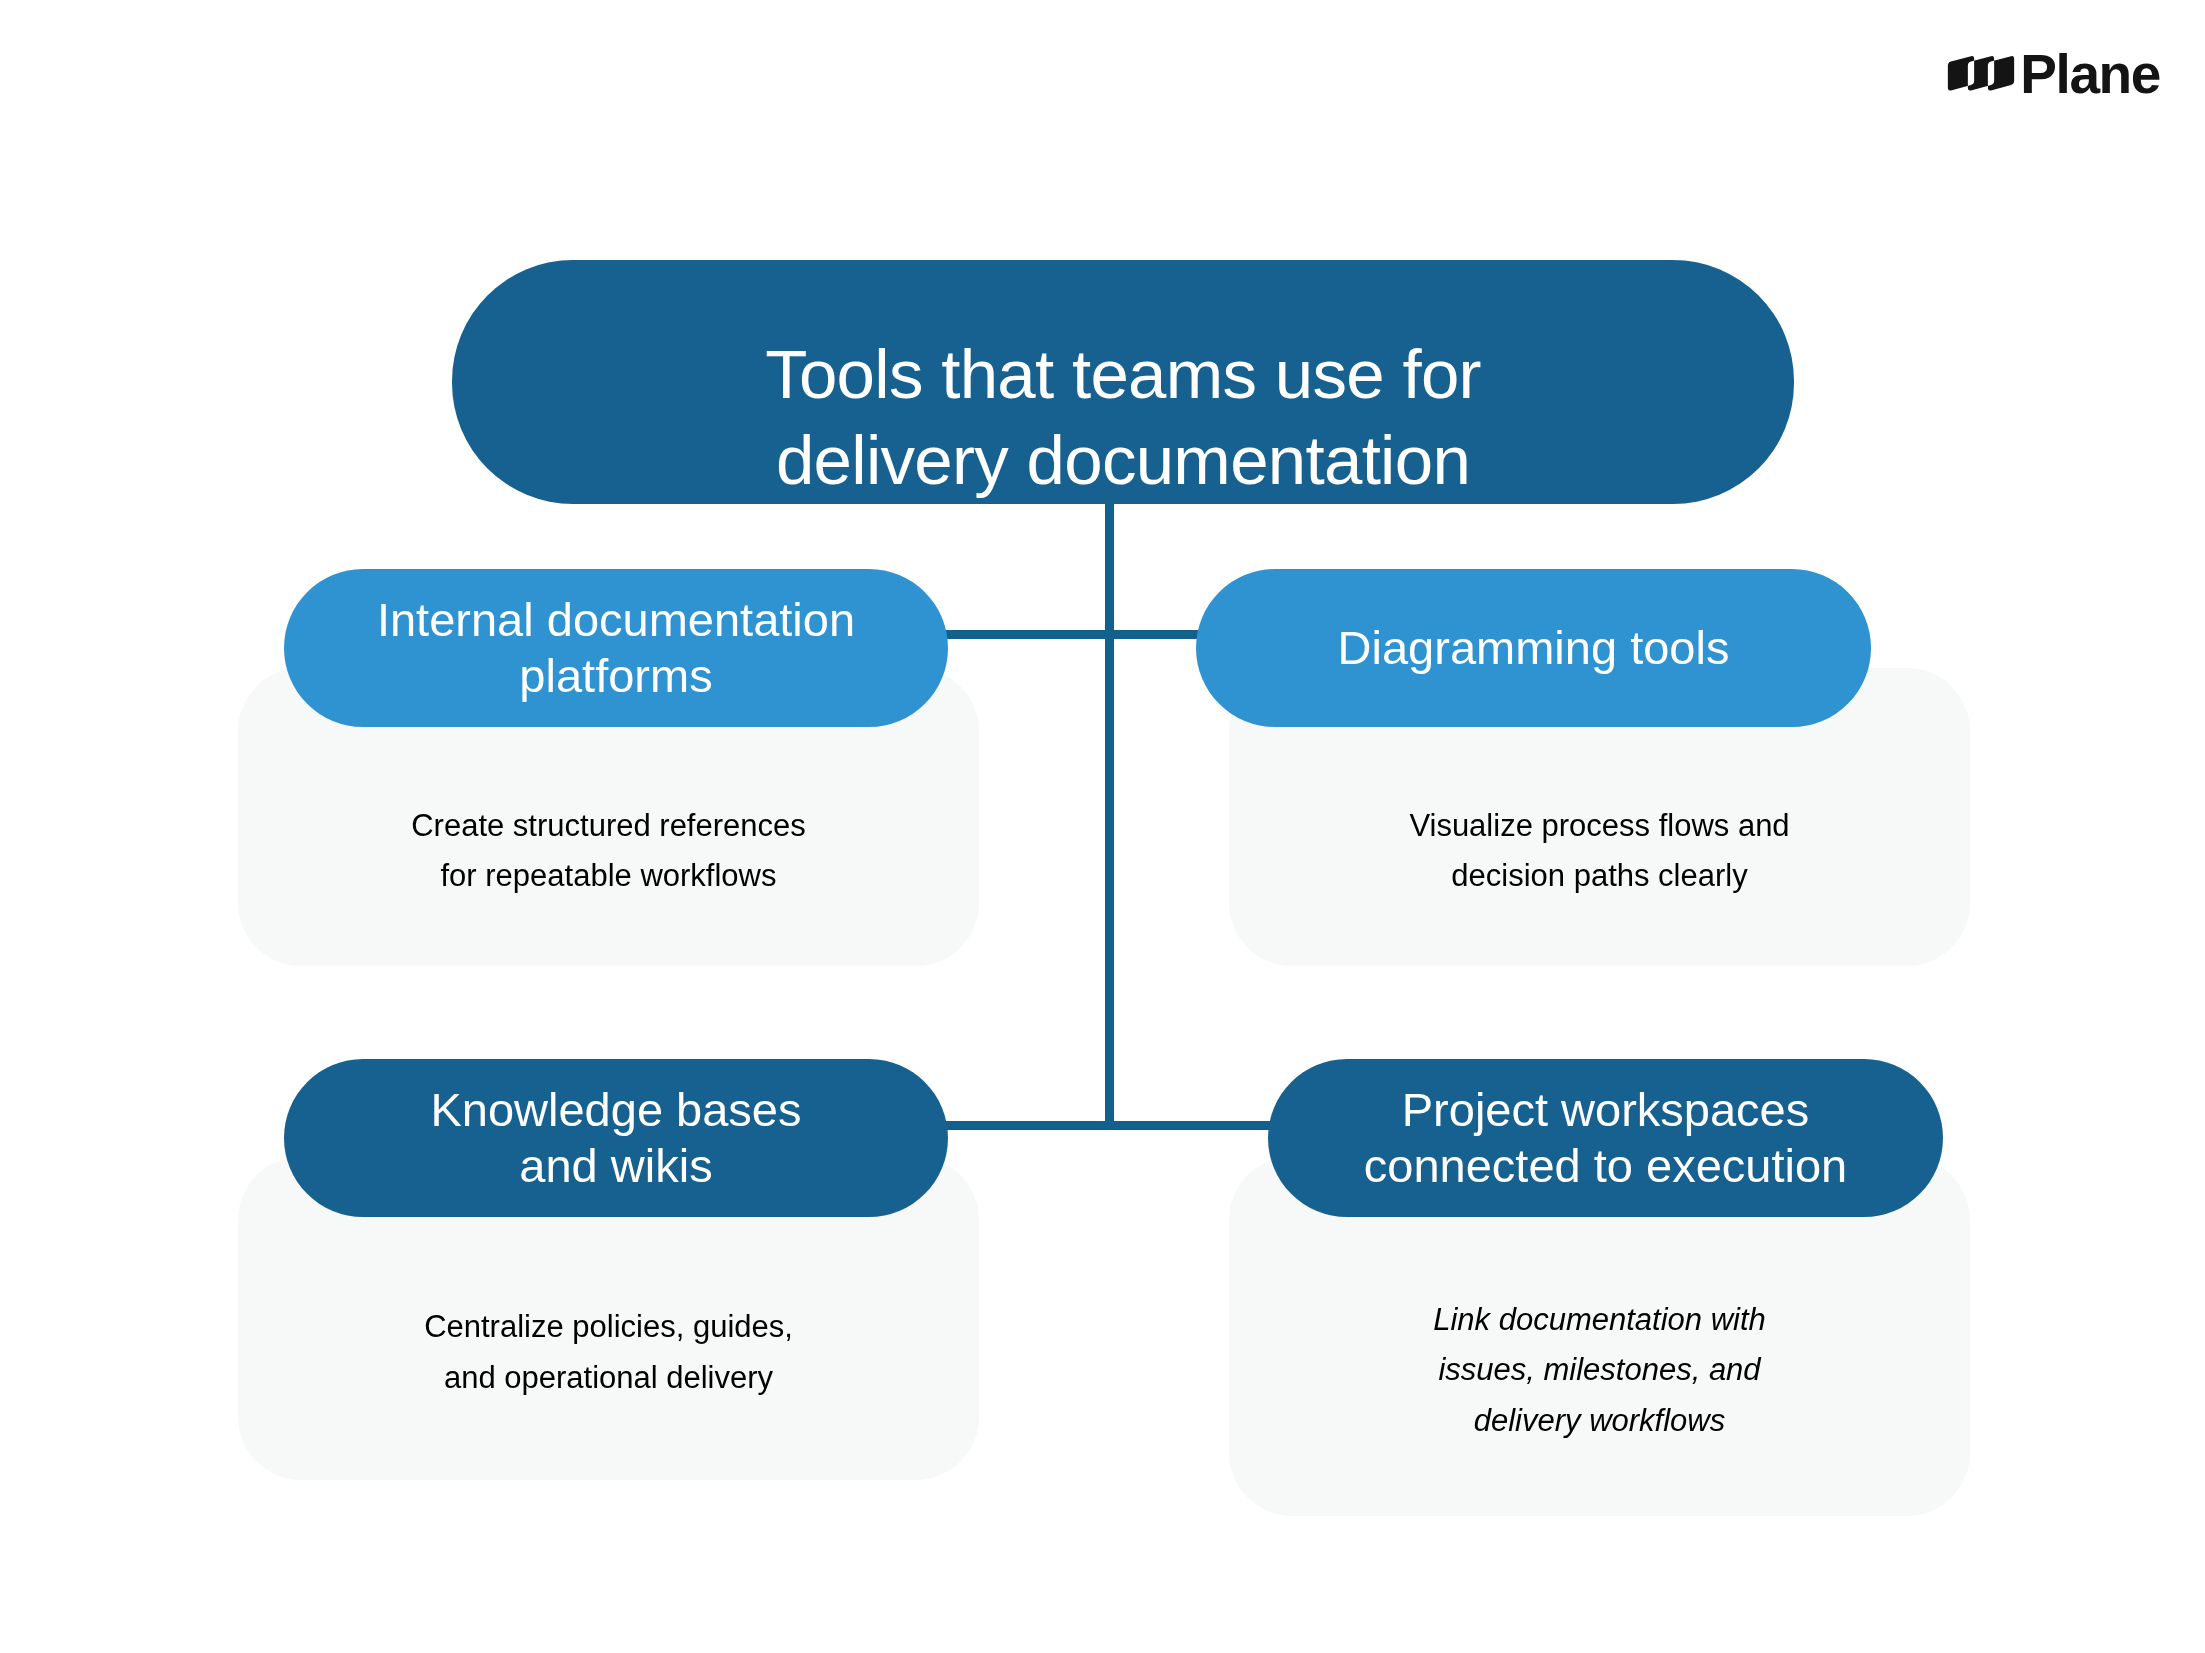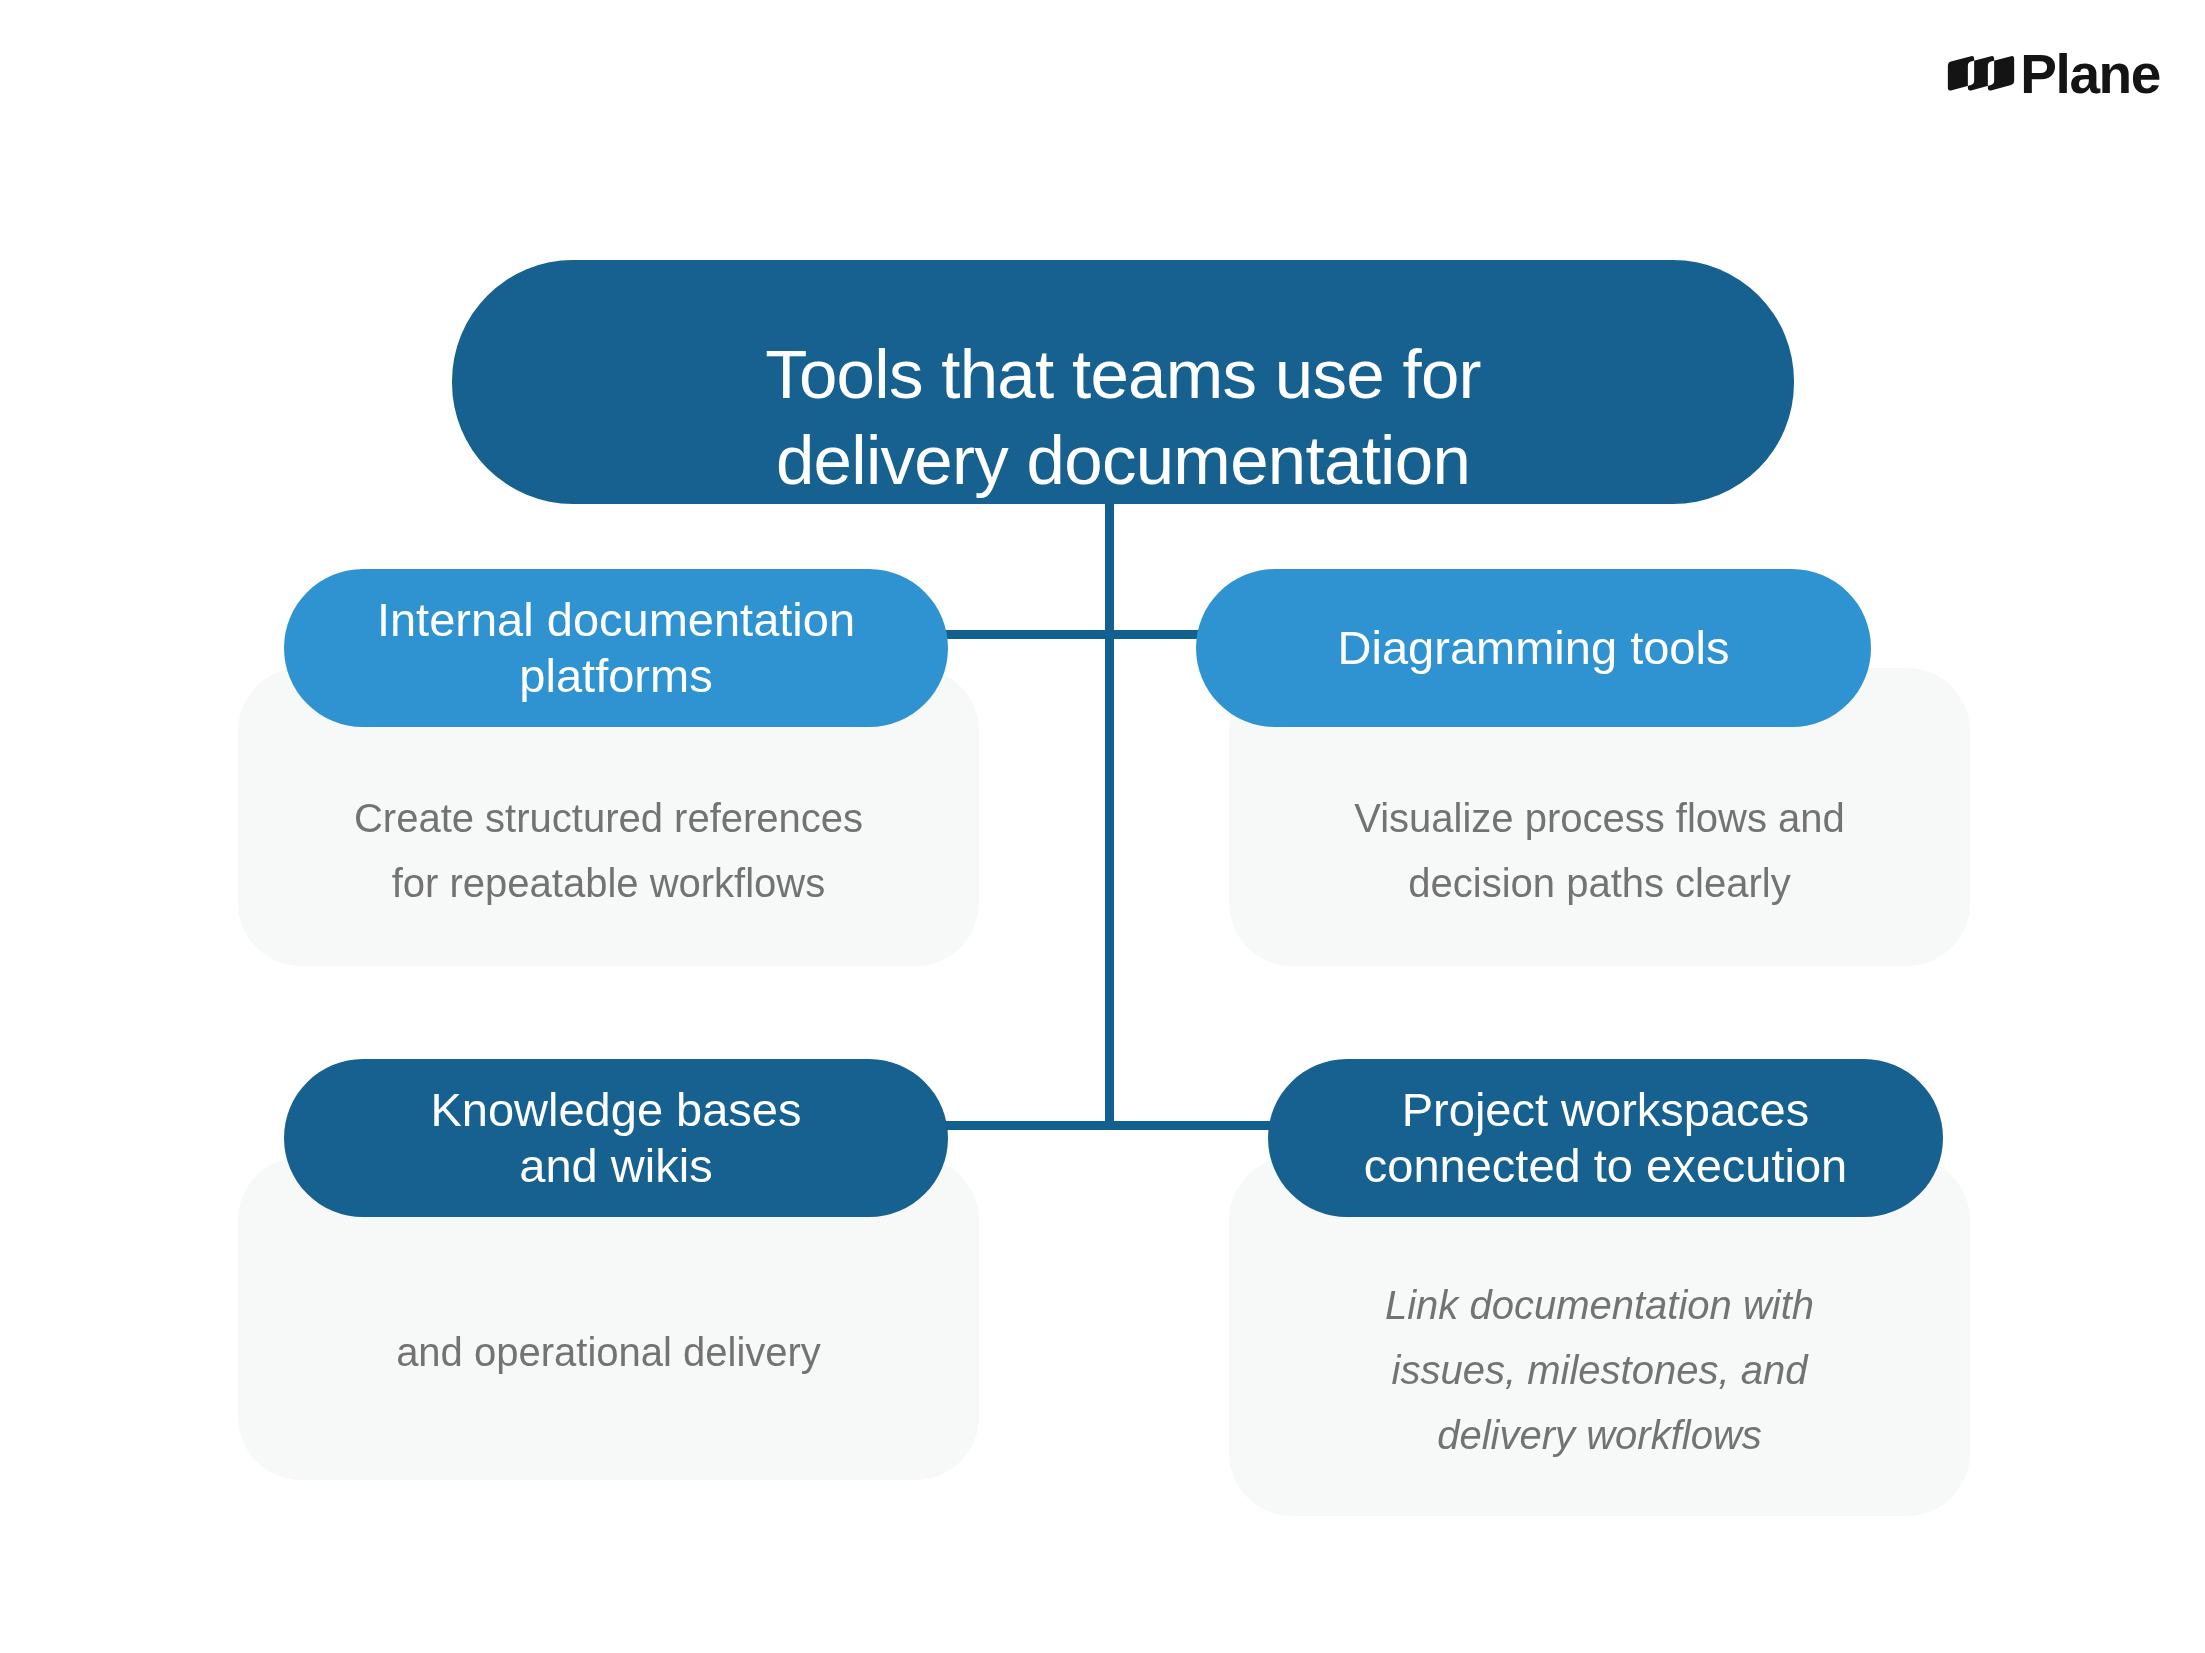--- a/index.html
+++ b/index.html
@@ -20,21 +20,21 @@
 
   
   .title-box{position:absolute;left:452px;top:260px;width:1342px;height:244px;
     background:#16618F;border-radius:121px;display:flex;flex-direction:column;
     justify-content:flex-end;align-items:center;z-index:3;}
   .title-line{color:#ffffff;font-size:69px;line-height:1.25;letter-spacing:-0.7px;text-align:center;}
 
   
   .card{position:absolute;background:#F7F8F8;border-radius:63px;z-index:2;
     display:flex;flex-direction:column;justify-content:center;align-items:center;}
-  .card-line{color:#737373;font-size:40px;line-height:1.62;text-align:center;}
+  .card-line{color:#000000;font-size:31px;line-height:1.62;text-align:center;}
   .card-1{left:238px;top:668px;width:741px;height:298px;padding-top:68px;box-sizing:border-box;}
   .card-2{left:1229px;top:668px;width:741px;height:298px;padding-top:68px;box-sizing:border-box;}
   .card-3{left:238px;top:1157px;width:741px;height:323px;padding-top:68px;box-sizing:border-box;}
   .card-4{left:1229px;top:1157px;width:741px;height:359px;padding-top:68px;box-sizing:border-box;font-style:italic;}
 
   
   .pill{position:absolute;height:158px;border-radius:79px;z-index:4;
     display:flex;flex-direction:column;justify-content:center;align-items:center;}
   .pill-line{color:#ffffff;font-size:47px;line-height:1.2;text-align:center;}
   .pill-light{background:#2E93D0;}
@@ -79,20 +79,21 @@
 
   <div class="card card-2">
     <div class="card-line">Visualize process flows and</div>
     <div class="card-line">decision paths clearly</div>
   </div>
   <div class="pill pill-light pill-2">
     <div class="pill-line">Diagramming tools</div>
   </div>
 
   <div class="card card-3">
+    <div class="card-line">Centralize policies, guides,</div>
     <div class="card-line">and operational delivery</div>
   </div>
   <div class="pill pill-dark pill-3">
     <div class="pill-line">Knowledge bases</div>
     <div class="pill-line">and wikis</div>
   </div>
 
   <div class="card card-4">
     <div class="card-line">Link documentation with</div>
     <div class="card-line">issues, milestones, and</div>

